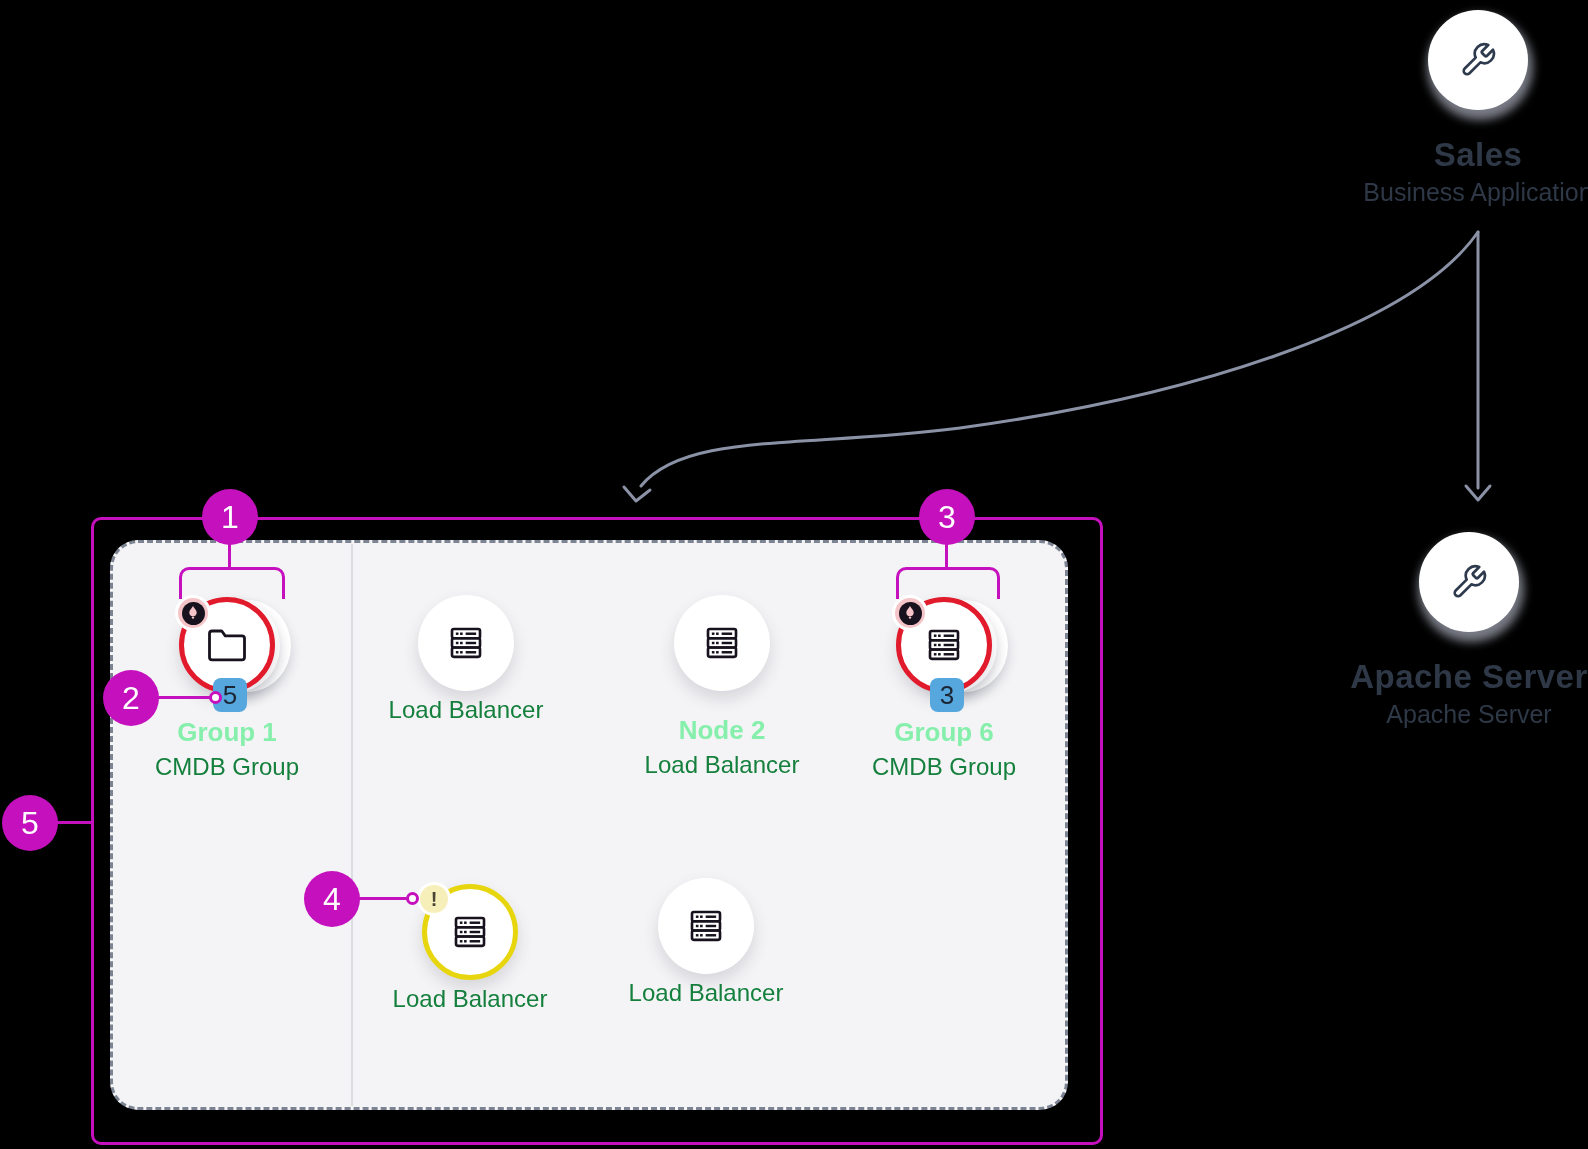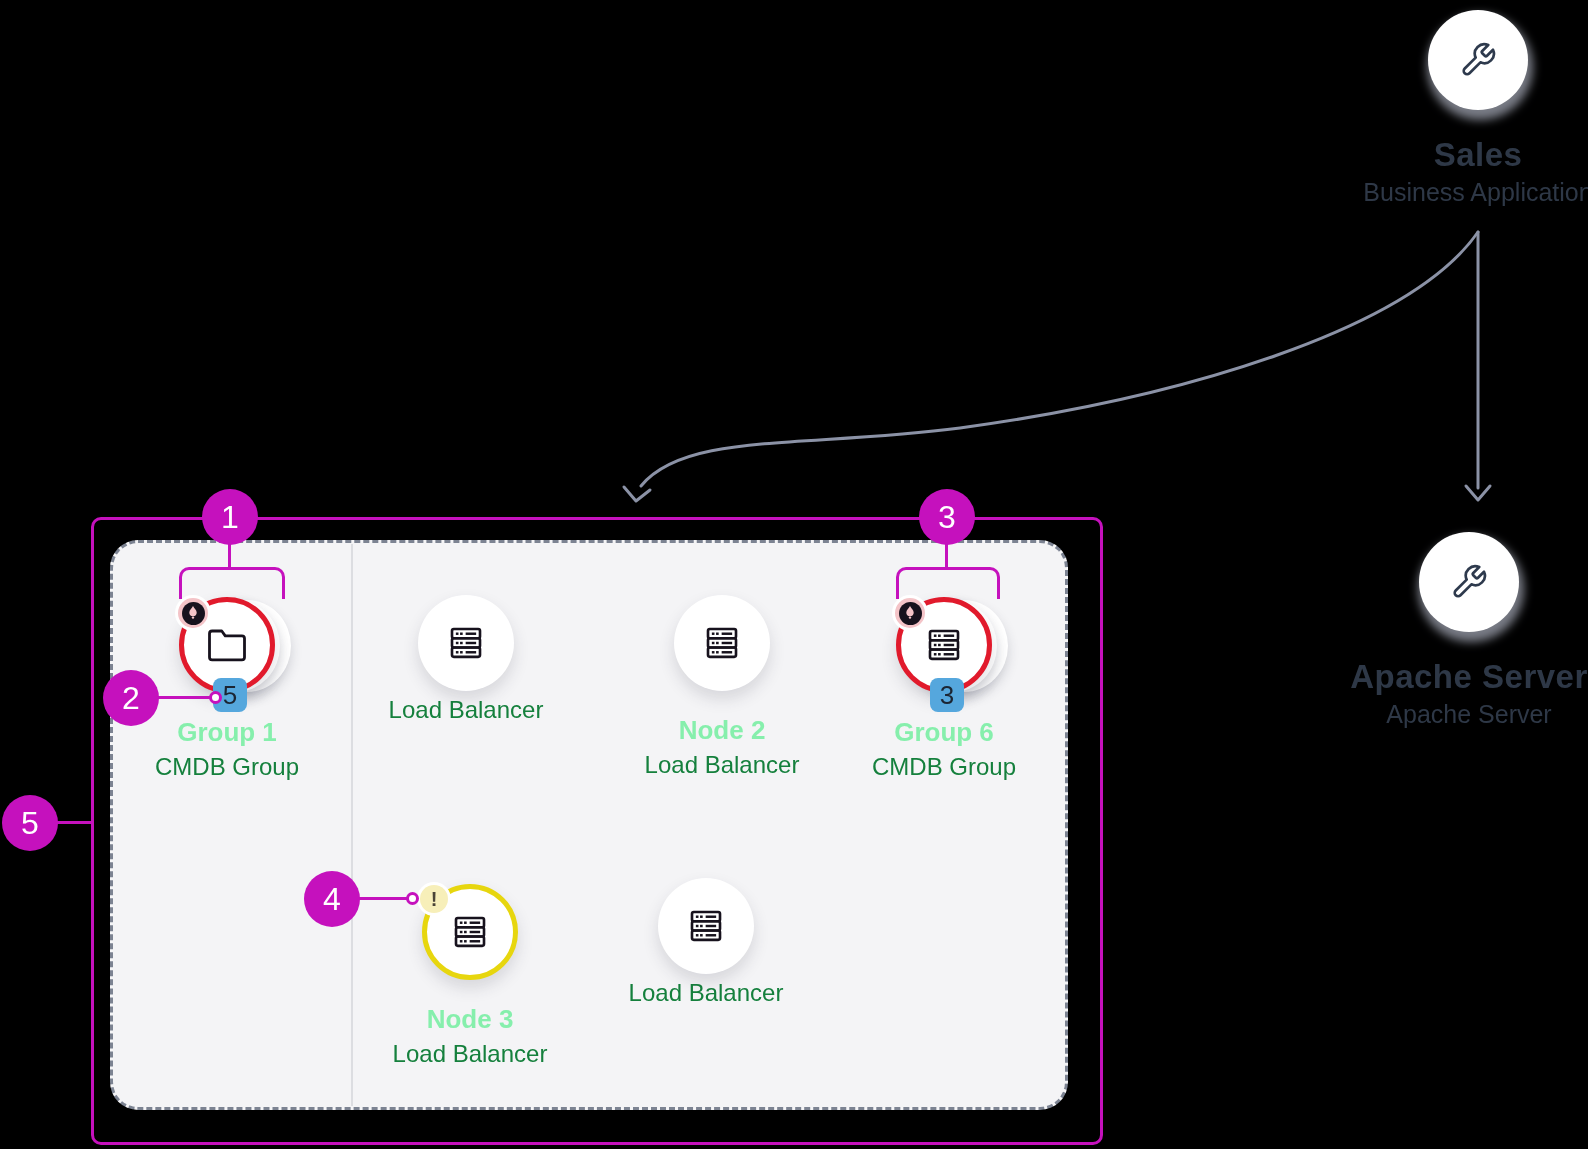--- a/index.html
+++ b/index.html
@@ -240,21 +240,20 @@
                 <rect x="8.6" y="11.3" width="1.5" height="1.4"></rect>
                 <rect x="11.8" y="11.3" width="6" height="1.4"></rect>
               <rect x="6.2" y="16.6" width="1.5" height="1.4"></rect>
                 <rect x="8.6" y="16.6" width="1.5" height="1.4"></rect>
                 <rect x="11.8" y="16.6" width="6" height="1.4"></rect>
             </g>
           </svg>
         </span>
       </div>
     </div>
-    <div class="node-title">Node 3</div>
     <div class="node-sub">Load Balancer</div>
   </div>
   <div class="warn-badge" style="left:417px;top:882px;">
     <span class="warn-inner">!</span>
   </div>
 
   <div class="map-node" style="left:586px;top:878px;">
     <div class="circle-wrap">
       <div class="node-circle circle-front">
         <span>

